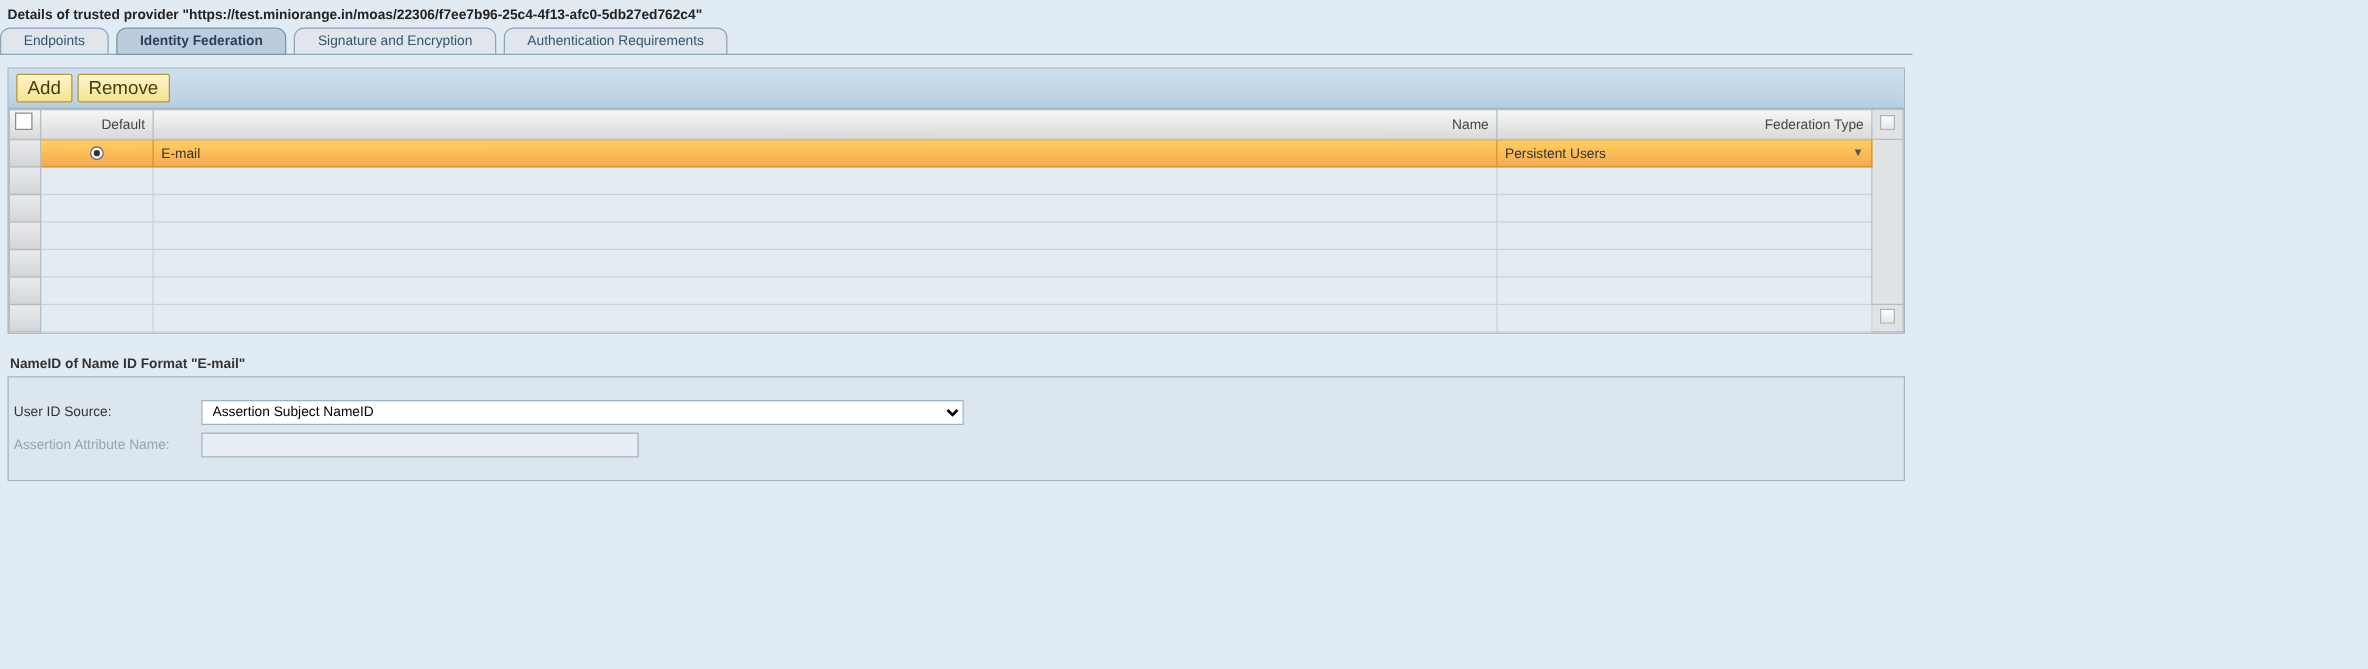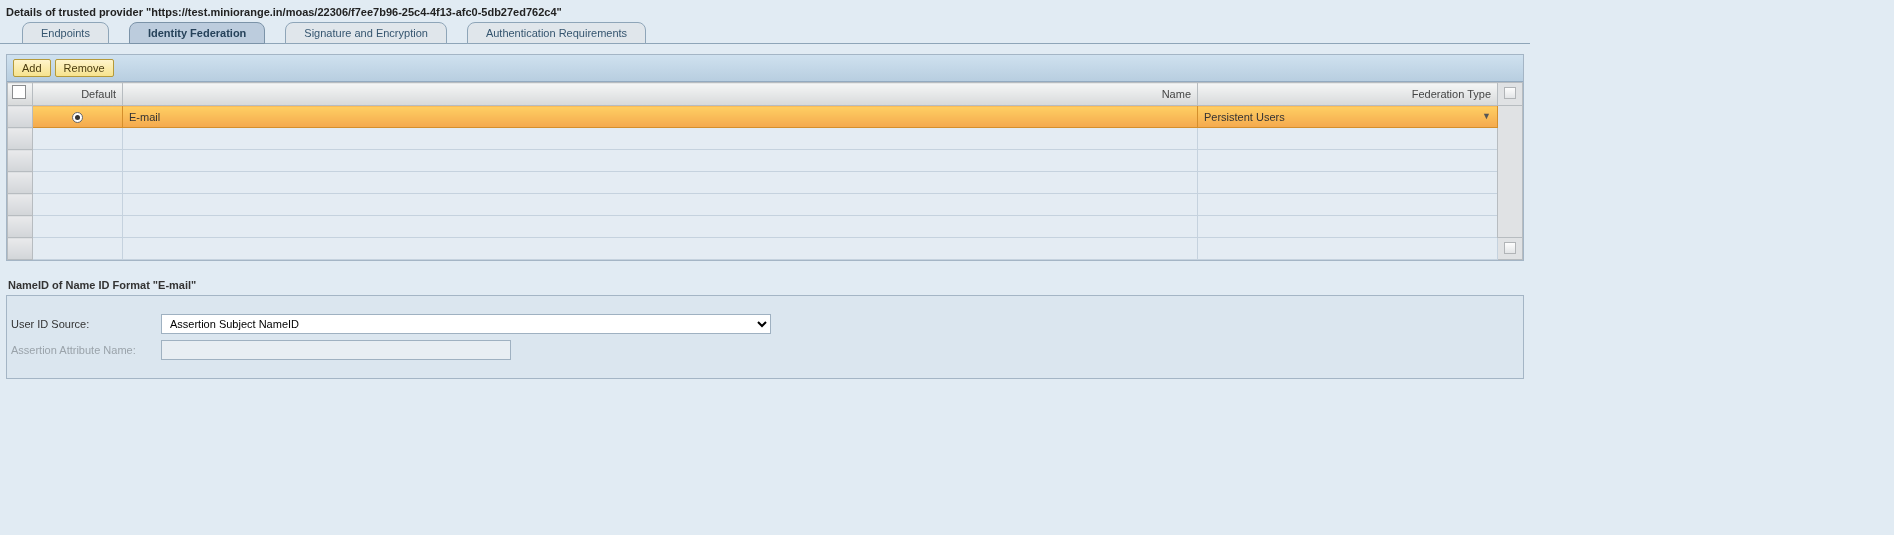--- a/index.html
+++ b/index.html
@@ -1,27 +1,27 @@
 <!DOCTYPE html>
 <html><head>
 <meta charset="utf-8">
 <style>
 html,body{margin:0;padding:0;font-family:Arial,Helvetica,sans-serif;font-size:11px;background:#e1ebf3;color:#333}
 *{box-sizing:border-box}
 .page{width:1530px;background:#e1ebf3}
 .hdr{padding:6px 6px 4px;font-weight:bold;font-size:11px;color:#222}
-.tabrow{display:flex;align-items:flex-end;padding-left:22px;gap:14px}
+.tabrow{display:flex;align-items:flex-end;gap:0}
 .tab{position:relative;background:#e0e6eb;border:1px solid #8ea5b8;padding:4px 18px;margin-right:6px;border-top-left-radius:8px;border-top-right-radius:8px;color:#35556f;cursor:pointer}
 .tab.sel{background:#bcccdd;border-color:#7b93a8;font-weight:bold;color:#26425a}
 .tabstrip-border{height:1px;background:#8ea5b8;margin-top:-1px}
 .body{padding:10px 6px 0}
 .sect-title{font-weight:bold;padding:4px 2px;font-size:11px}
 .panel{border:1px solid #a4b5c5;background:#dbe6ef}
 .toolbar{background:linear-gradient(#cfe1ef,#b8cee0);border-bottom:1px solid #93aac0;padding:4px 6px;display:flex;gap:4px}
-.btn{background:linear-gradient(#fff4cb,#f7e38e);border:1px solid #b59a3a;color:#4a3c10;padding:2px 8px;border-radius:2px;cursor:pointer;font-size:11px}
+.btn{background:linear-gradient(#fff4cb,#f7e38e);border:1px solid #b59a3a;color:#4a3c10;padding:2px 8px;border-radius:2px;cursor:pointer;font-size:15px}
 .tbl{width:100%;border-collapse:collapse}
 .tbl th{background:linear-gradient(#f5f6f6,#d7d9da);border:1px solid #b7bcc0;text-align:right;font-weight:normal;padding:4px 6px;color:#454545}
 .tbl td{border:1px solid #c5d2de;height:22px;padding:0 6px;background:#e4ecf3}
 .tbl tr.selrow td{background:linear-gradient(#ffcf63,#f4a94e);border:1px solid #d48f2c;color:#333}
 .rowhandle{width:22px;background:linear-gradient(#e9eaec,#d2d5d8)!important;border:1px solid #b7bcc0!important}
 .col-default{width:90px;text-align:center}
 .col-fed{width:300px}
 .radio{display:inline-block;width:11px;height:11px;border:1px solid #666;border-radius:50%;background:#fff;position:relative;vertical-align:middle}
 .radio.on::after{content:'';position:absolute;width:5px;height:5px;border-radius:50%;background:#333;top:2px;left:2px}
 .scrollcell{width:18px;background:#e0e2e4!important;border:1px solid #b7bcc0!important;text-align:center;color:#7b7e80}

